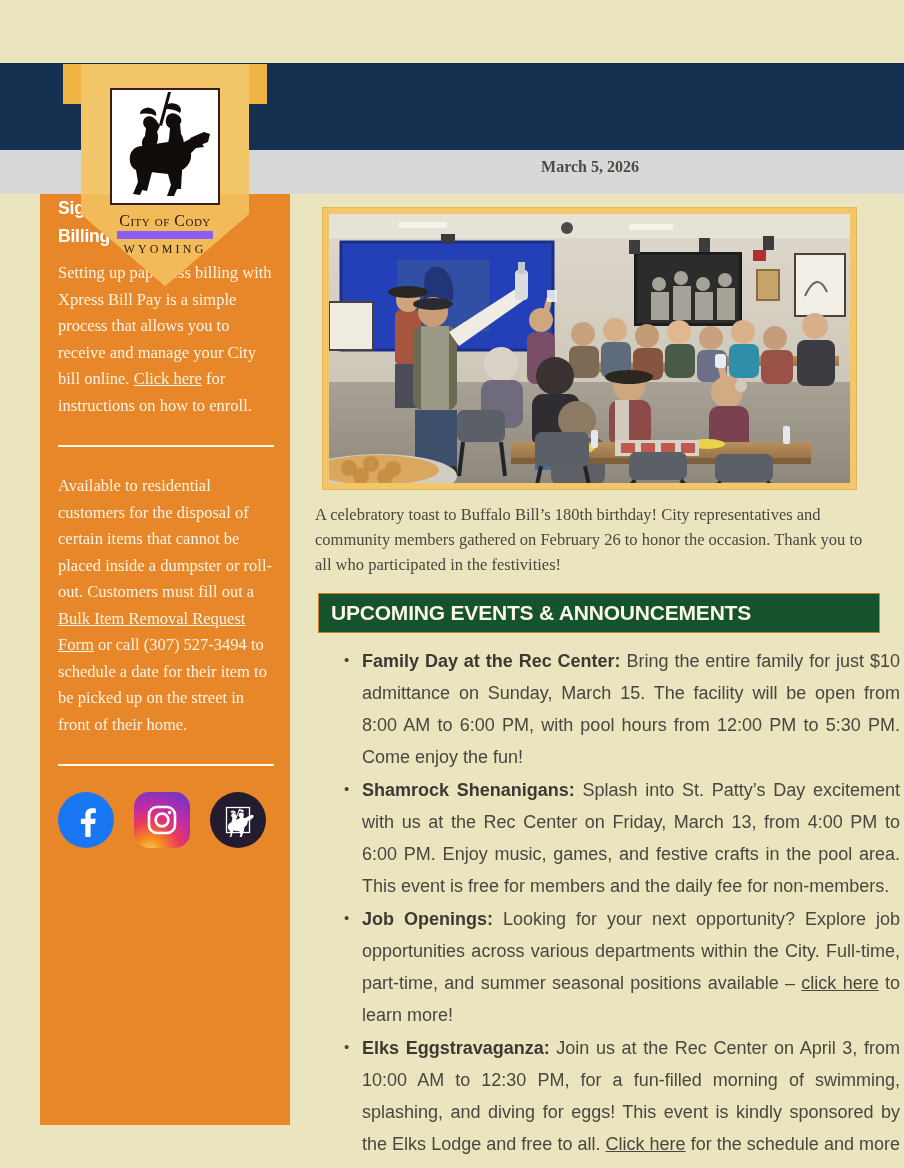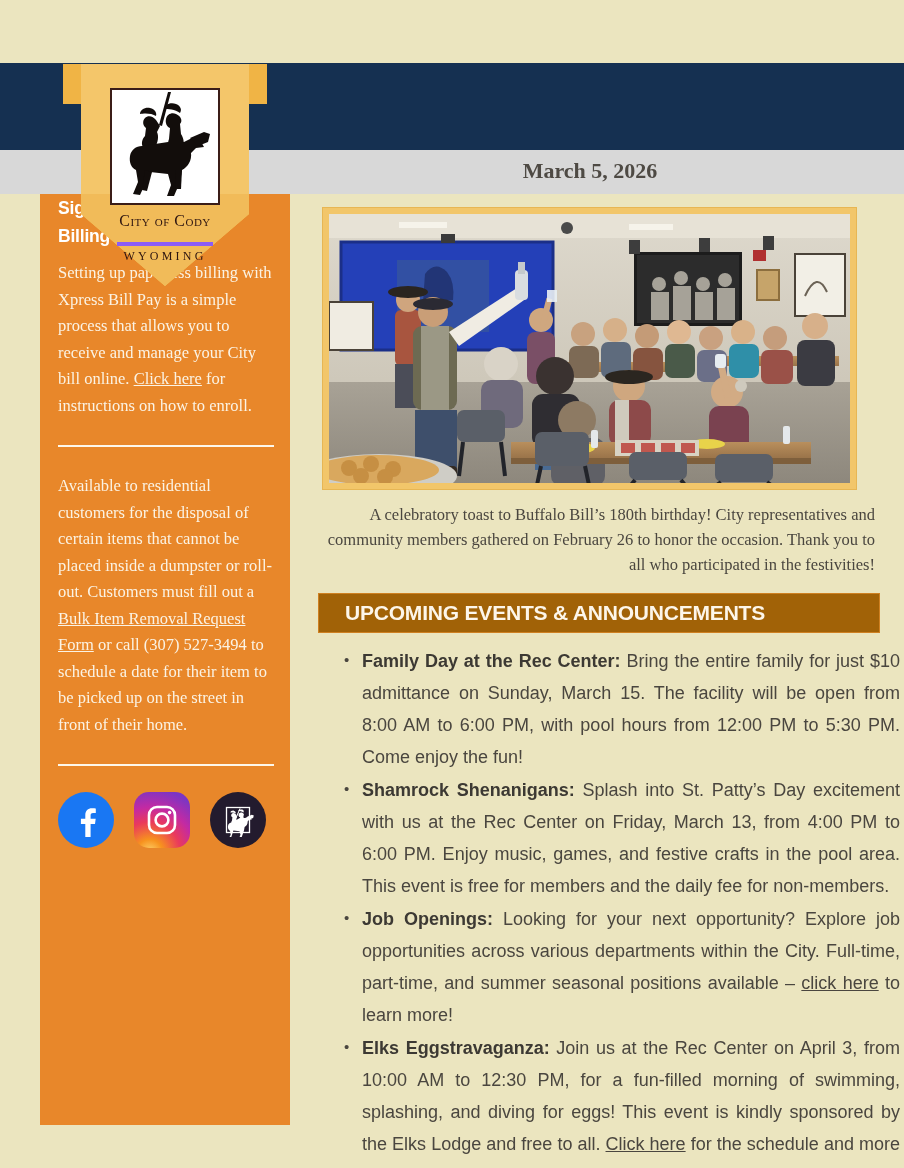--- a/index.html
+++ b/index.html
@@ -45,21 +45,21 @@
     color: #f4f6f8;
     line-height: 68px;
   }
   .issue-date {
     position: absolute;
     left: 300px; top: 158px;
     width: 580px;
     text-align: center;
     font-family: "Liberation Serif", serif;
     font-weight: bold;
-    font-size: 22px;
+    font-size: 16px;
     color: #4e4a44;
   }
 
   
   .logo-banner {
     position: absolute;
     left: 63px; top: 64px;
     width: 204px; height: 222px;
     z-index: 5;
   }
@@ -80,23 +80,23 @@
     width: 204px;
     text-align: center;
     z-index: 7;
   }
   .logo-city {
     font-family: "Liberation Serif", serif;
     font-size: 16px;
     font-variant: small-caps;
     letter-spacing: 0.5px;
     color: #2d1410;
-    border-bottom: 4px solid #8b5cf6;
+    border-bottom: 8px solid #8b5cf6;
     display: inline-block;
-    padding: 0 2px 12px 2px;
+    padding: 0 2px 1px 2px;
     line-height: 18px;
   }
   .logo-state {
     font-family: "Liberation Serif", serif;
     font-size: 12px;
     letter-spacing: 3.2px;
     color: #2d1410;
     margin-top: 3px;
   }
 
@@ -190,37 +190,37 @@
     width: 100%; height: 100%;
     position: relative;
     overflow: hidden;
     background: #8b8377;
   }
   .photo svg { display: block; }
   .caption {
     margin-top: 12px;
     width: 560px;
     margin-left: 5px;
-    text-align: right;
+    text-align: left;
     font-family: "Liberation Serif", serif;
     font-size: 16.5px;
     line-height: 25px;
     color: #4a463f;
   }
   .events-banner {
     margin-top: 16px;
     margin-left: 8px;
     width: 562px;
     height: 40px;
-    background: #a16207;
+    background: #14532d;
     border: 1px solid #cf8021;
     box-sizing: border-box;
     display: flex;
     align-items: center;
-    padding-left: 26px;
+    padding-left: 12px;
   }
   .events-banner-text {
     font-family: "Liberation Sans", sans-serif;
     font-weight: bold;
     font-size: 21px;
     color: #fdf6ea;
     letter-spacing: -0.2px;
   }
   .events-list {
     margin: 12px 0 0 0;

